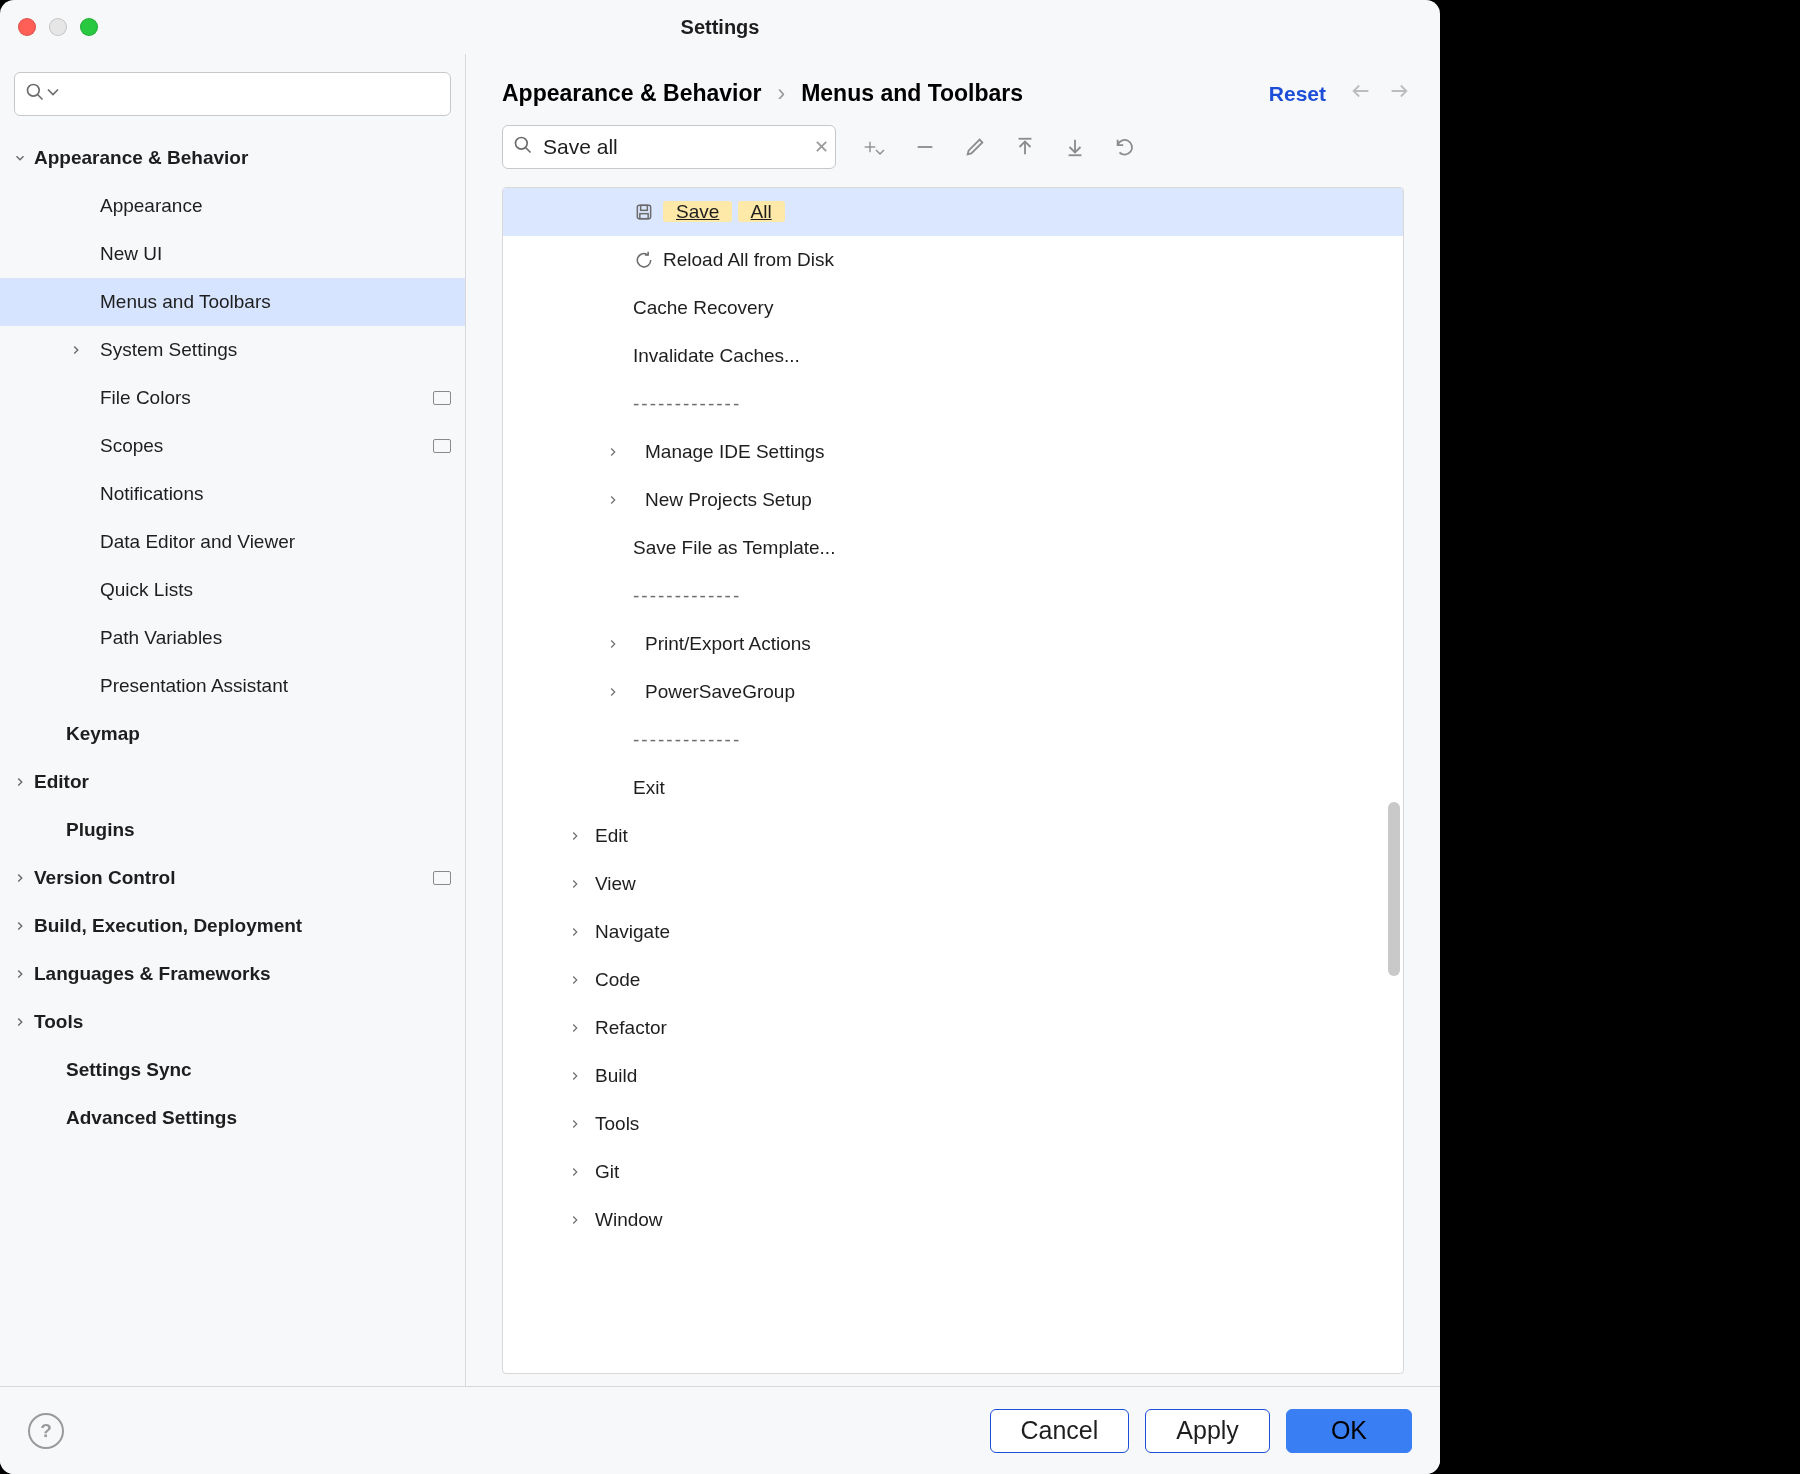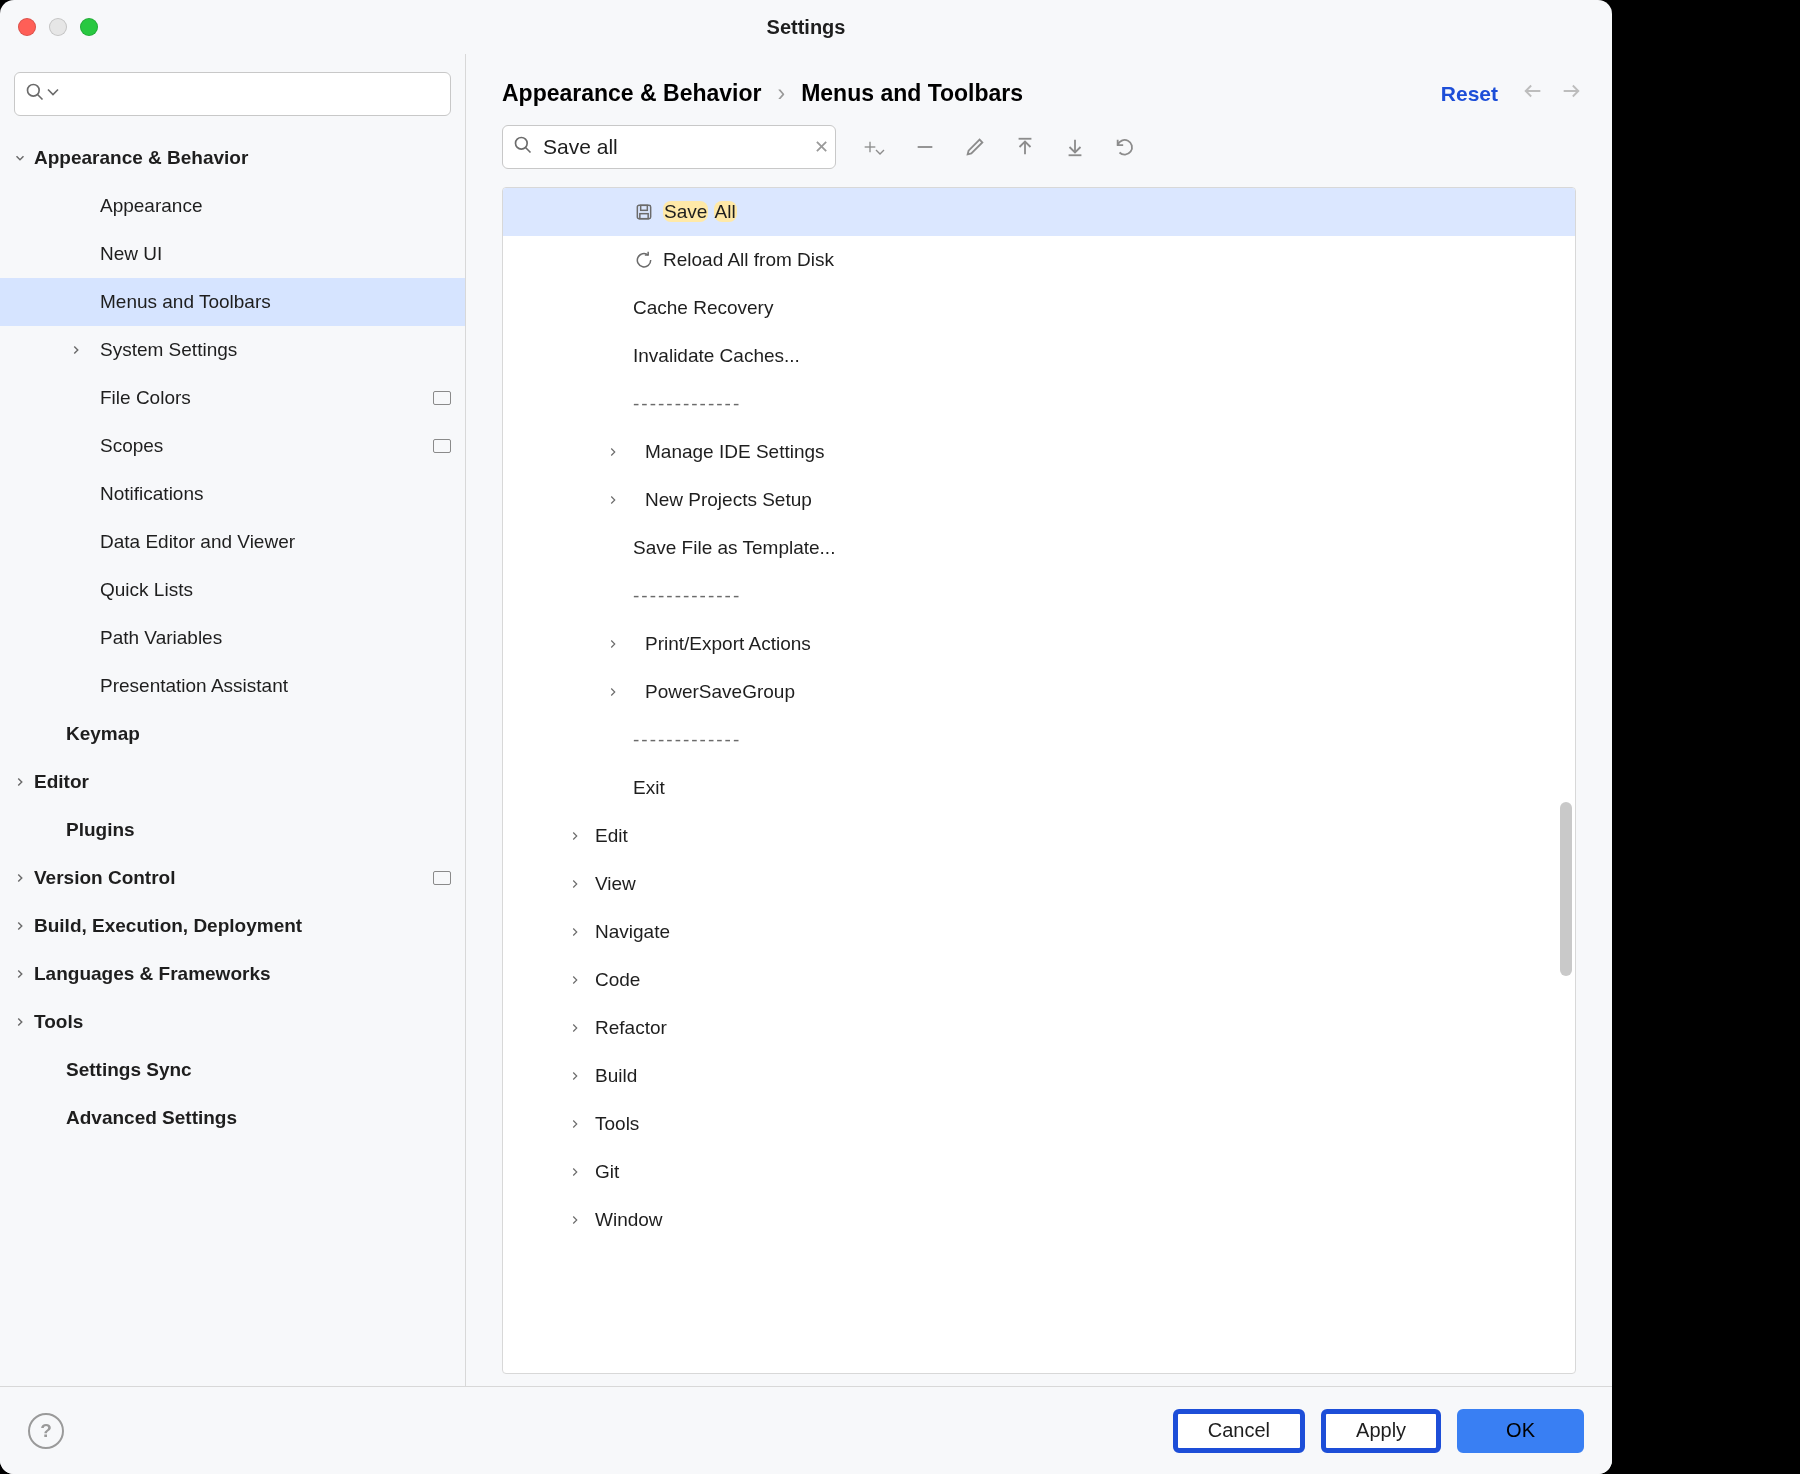--- a/index.html
+++ b/index.html
@@ -6,21 +6,21 @@
   html, body { width: 100%; height: 100%; }
   body {
     font-family: -apple-system, BlinkMacSystemFont, "Segoe UI", Helvetica, Arial, sans-serif;
     font-size: 19px;
     background: #000;
     display: flex;
     align-items: stretch;
     justify-content: stretch;
   }
   .window {
-    width: 1612px;
+    width: 1440px;
     height: 1474px;
     background: #f7f8fa;
     border-radius: 14px;
     overflow: hidden;
     display: flex;
     flex-direction: column;
     box-shadow: 0 0 0 1px rgba(0,0,0,.08);
     transform-origin: top left;
   }
   .titlebar {
@@ -165,40 +165,40 @@
   .trow.selected { background:#dbe7ff; }
   .trow .mchev { width:20px; height:20px; display:flex; align-items:center; justify-content:center;}
   .trow .mchev svg { width:14px; height:14px; stroke:#6b6b6b; stroke-width:2; fill:none;}
   .trow .icon { width:22px; height:22px; display:flex; align-items:center; justify-content:center; margin-right:8px;}
   .trow .icon svg { width:20px; height:20px; stroke:#6b6b6b; stroke-width:1.8; fill:none;}
   .mind-2chev { padding-left: 62px; }
   .mind-3 { padding-left: 130px; }
   .mind-3chev { padding-left: 100px; gap: 14px; }
   .mind-3chev .mchev { margin-right:8px; }
   .mind-2chev .mchev { margin-right:10px;}
-  .hl { background:#ffe9a8; border-radius:8px; padding:0 1px;}
+  .hl { background:#ffe9a8; border-radius:3px; padding:0 13px;text-decoration:underline;}
   .sepdash { color:#6b6b6b; letter-spacing:2px;}
 
   .footer {
     height: 88px;
     border-top:1px solid #d8d8d8;
     display:flex; align-items:center;
     padding: 0 28px;
     gap:16px;
     background:#f7f8fa;
   }
   .footer .help {
     width:36px; height:36px; border:2px solid #9a9a9a; border-radius:50%;
     display:flex; align-items:center; justify-content:center; color:#9a9a9a;
     font-weight:600;
   }
   .footer .spacer { flex:1; }
   .btn {
-    height:44px; padding:0 30px; border-radius:6px; border:5px solid #1d4ed8;
-    background:#fff; font-size:20px; color:#1e1e1e; display:flex; align-items:center; justify-content:center;
+    height:44px; padding:0 30px; border-radius:6px; border:1px solid #1d4ed8;
+    background:#fff; font-size:25px; color:#1e1e1e; display:flex; align-items:center; justify-content:center;
   }
   .btn.primary { background:#397ff3; border-color:#397ff3; color:#000000; padding:0 44px;}
   .scrollthumb {
     position:absolute; right:3px; top:614px; width:12px; height:174px;
     background:#c9c9c9; border-radius:6px;
   }
 </style>
 </head>
 <body style="width: 1800px; height: 1474px;">
 

